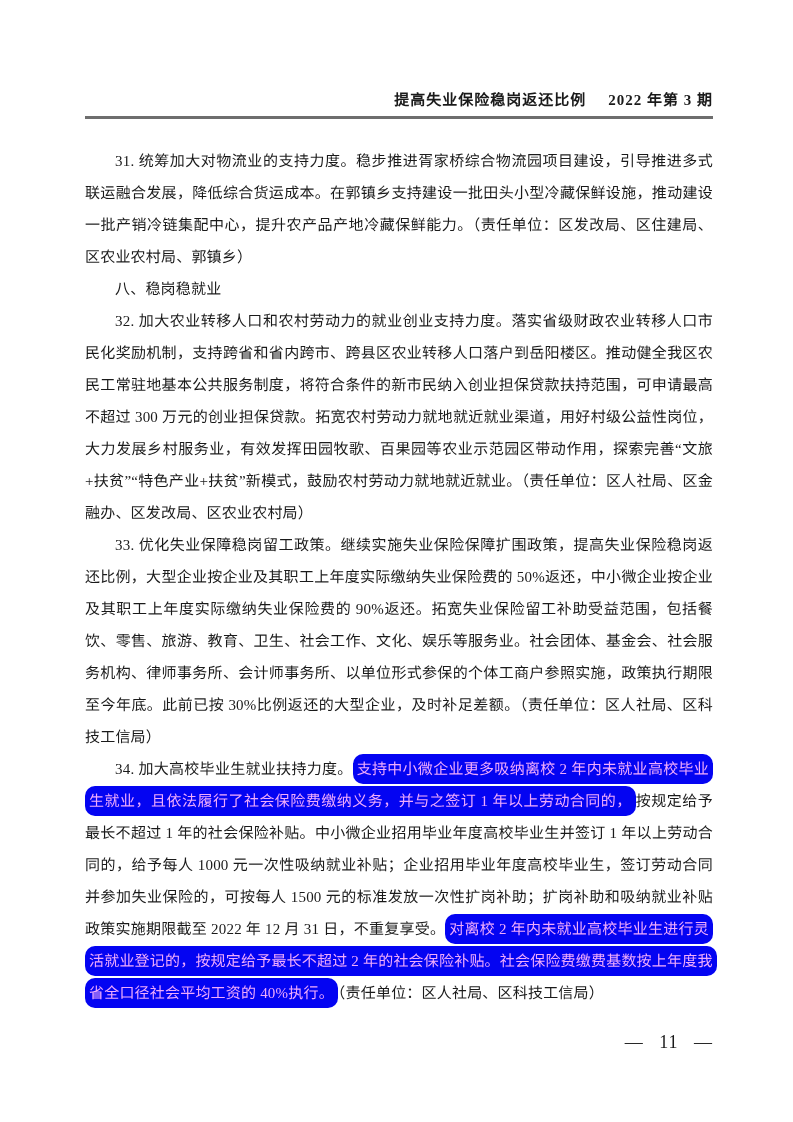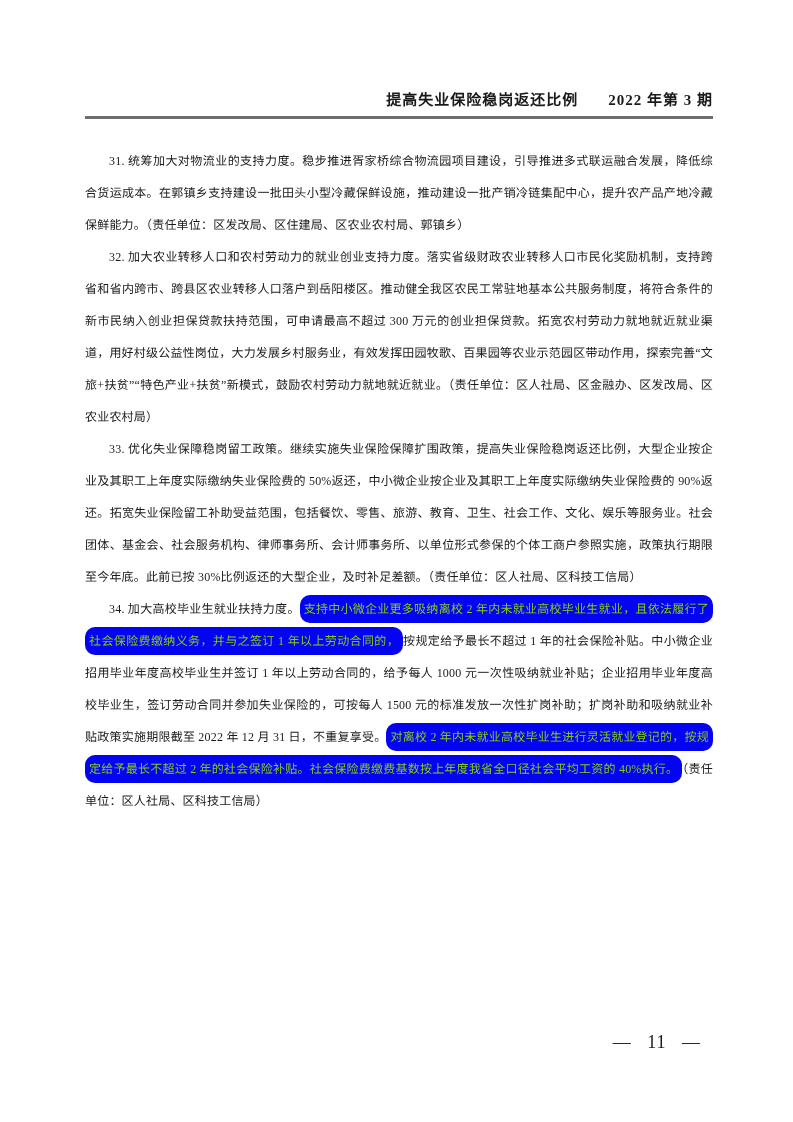--- a/index.html
+++ b/index.html
@@ -16,66 +16,67 @@
     padding: 88px 80px 0 85px;
     background: var(--paper, #ffffff);
   }
   .page-header .header-line {
     text-align: right;
     font-weight: 700;
     font-size: 15px;
     letter-spacing: 1px;
     white-space: nowrap;
   }
-  .page-header .issue { margin-left: 30px; }
+  .page-header .issue { margin-left: 22px; }
   .header-rule {
     height: 3px;
     background: var(--rule, #6e6e6e);
     margin-top: 7px;
   }
   .doc-body {
     margin-top: 26px;
-    font-size: 12px;
+    font-size: 15px;
     line-height: 32px;
     text-align: justify;
     letter-spacing: 0.2px;
   }
   .para { text-indent: 2em; }
   .hl {
     background: var(--hl, #0404f2);
-    color: #84cc16;
+    color: #f0abfc;
     padding: 7px 4px;
     border-radius: 10px;
     -webkit-box-decoration-break: clone;
     box-decoration-break: clone;
     font-family: Liberation Serif, serif;
   }
   .page-footer {
     position: absolute;
     top: 1032px;
-    right: 92px;
+    right: 80px;
     font-size: 18px;
     letter-spacing: 1px;
     word-spacing: 10px;
     white-space: nowrap;
   }
 </style>
 </head>
 <body style="--hl: #0404f2; --rule: #6e6e6e; --ink: #1a1a1a; --paper: #ffffff;">
 
 <div class="page">
   <header class="page-header">
     <div class="header-line">
       <span>提高失业保险稳岗返还比例</span><span class="issue">2022 年第 3 期</span>
     </div>
     <div class="header-rule"></div>
   </header>
 
   <main class="doc-body" id="doc-body">
       <p class="para"><span>31. 统筹加大对物流业的支持力度。稳步推进胥家桥综合物流园项目建设，引导推进多式联运融合发展，降低综合货运成本。在郭镇乡支持建设一批田头小型冷藏保鲜设施，推动建设一批产销冷链集配中心，提升农产品产地冷藏保鲜能力。（责任单位：区发改局、区住建局、区农业农村局、郭镇乡）</span></p>
+      <p class="para heading"><span>八、稳岗稳就业</span></p>
       <p class="para"><span>32. 加大农业转移人口和农村劳动力的就业创业支持力度。落实省级财政农业转移人口市民化奖励机制，支持跨省和省内跨市、跨县区农业转移人口落户到岳阳楼区。推动健全我区农民工常驻地基本公共服务制度，将符合条件的新市民纳入创业担保贷款扶持范围，可申请最高不超过 300 万元的创业担保贷款。拓宽农村劳动力就地就近就业渠道，用好村级公益性岗位，大力发展乡村服务业，有效发挥田园牧歌、百果园等农业示范园区带动作用，探索完善“文旅+扶贫”“特色产业+扶贫”新模式，鼓励农村劳动力就地就近就业。（责任单位：区人社局、区金融办、区发改局、区农业农村局）</span></p>
       <p class="para"><span>33. 优化失业保障稳岗留工政策。继续实施失业保险保障扩围政策，提高失业保险稳岗返还比例，大型企业按企业及其职工上年度实际缴纳失业保险费的 50%返还，中小微企业按企业及其职工上年度实际缴纳失业保险费的 90%返还。拓宽失业保险留工补助受益范围，包括餐饮、零售、旅游、教育、卫生、社会工作、文化、娱乐等服务业。社会团体、基金会、社会服务机构、律师事务所、会计师事务所、以单位形式参保的个体工商户参照实施，政策执行期限至今年底。此前已按 30%比例返还的大型企业，及时补足差额。（责任单位：区人社局、区科技工信局）</span></p>
       <p class="para"><span>34. 加大高校毕业生就业扶持力度。</span><span class="hl">支持中小微企业更多吸纳离校 2 年内未就业高校毕业生就业，且依法履行了社会保险费缴纳义务，并与之签订 1 年以上劳动合同的，</span><span>按规定给予最长不超过 1 年的社会保险补贴。中小微企业招用毕业年度高校毕业生并签订 1 年以上劳动合同的，给予每人 1000 元一次性吸纳就业补贴；企业招用毕业年度高校毕业生，签订劳动合同并参加失业保险的，可按每人 1500 元的标准发放一次性扩岗补助；扩岗补助和吸纳就业补贴政策实施期限截至 2022 年 12 月 31 日，不重复享受。</span><span class="hl">对离校 2 年内未就业高校毕业生进行灵活就业登记的，按规定给予最长不超过 2 年的社会保险补贴。社会保险费缴费基数按上年度我省全口径社会平均工资的 40%执行。</span><span>（责任单位：区人社局、区科技工信局）</span></p>
     </main>
 
   <footer class="page-footer">
     <span>— 11 —</span>
   </footer>
 </div>
 

